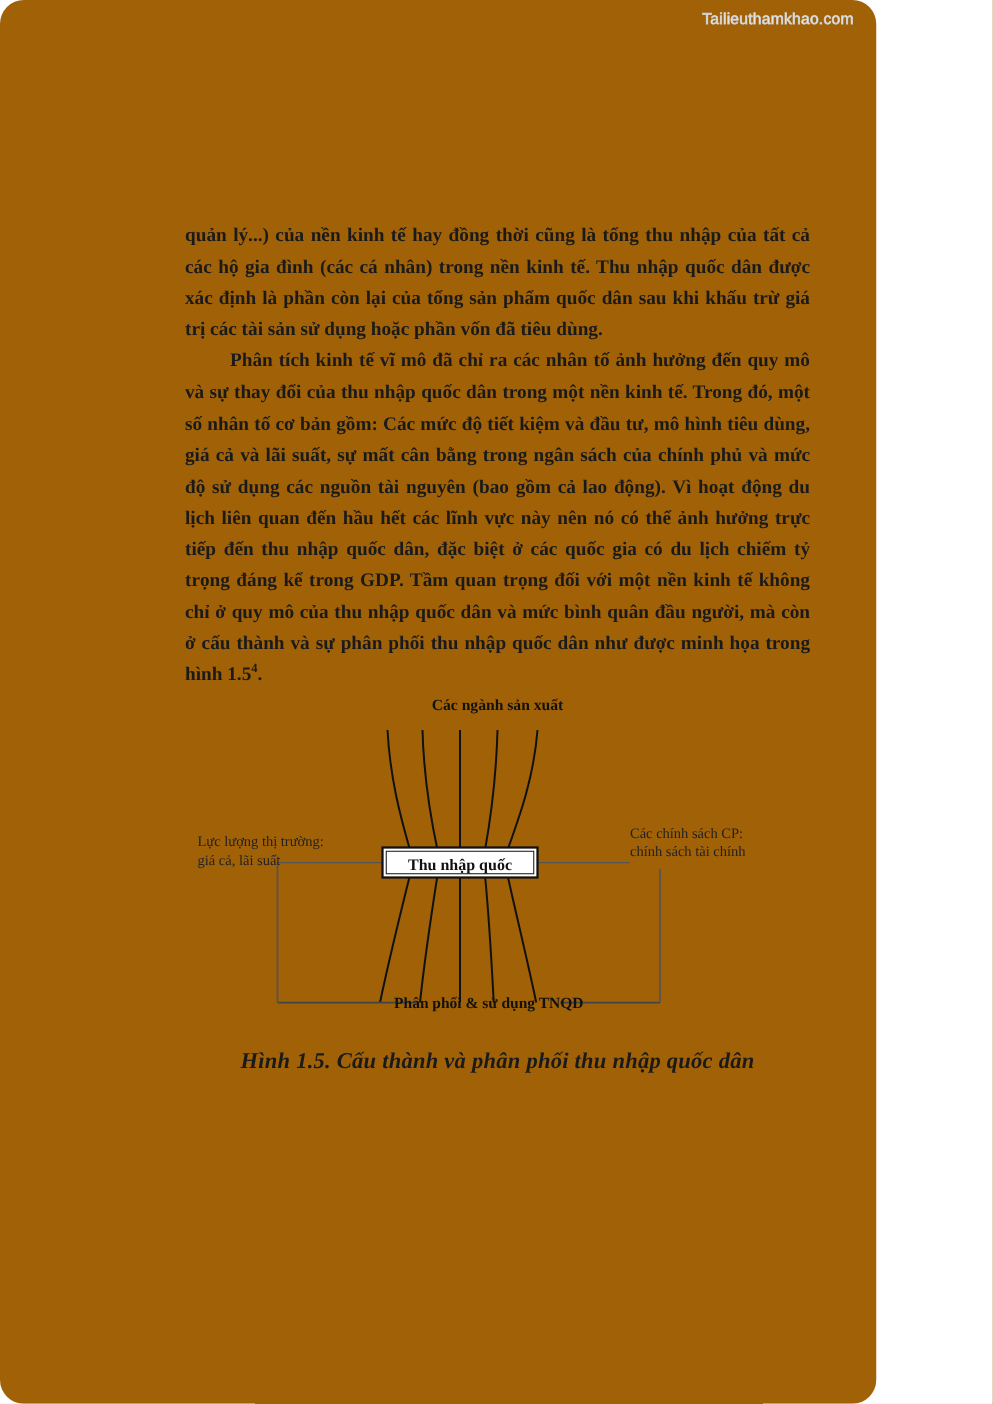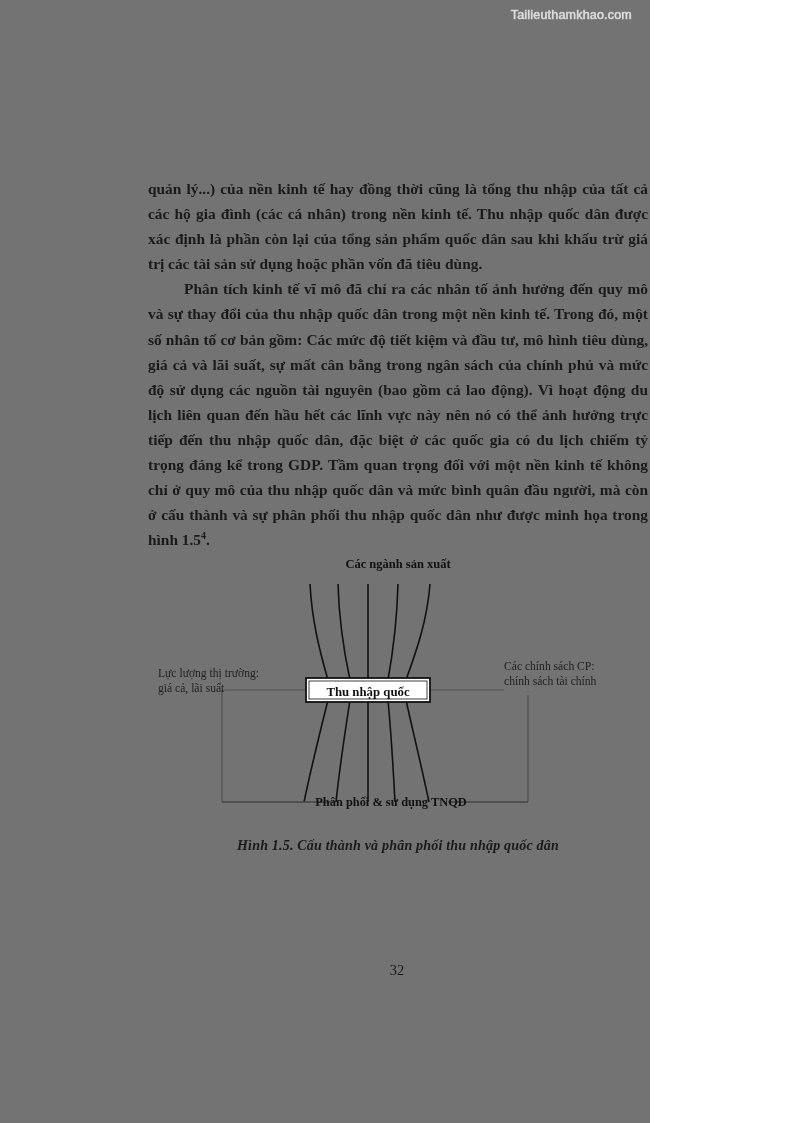--- a/index.html
+++ b/index.html
@@ -6,25 +6,26 @@
     margin: 0;
     padding: 0;
     background: #ffffff;
   }
   body {
     font-family: "Liberation Serif", "DejaVu Serif", serif;
     color: #1a1a1a;
   }
   #page {
     position: relative;
-    width: 650px;
+    width: 701px;
     height: 1123px;
-    background: #737373;
+    background: #a16207;
     overflow: hidden;
     box-sizing: border-box;
+    border-radius: 19px;
   }
 
   
   #watermark {
     position: absolute;
     top: 8px;
     right: 18px;
     font-family: "Liberation Sans", "DejaVu Sans", sans-serif;
     font-size: 12.5px;
     letter-spacing: 0.2px;
@@ -69,21 +70,21 @@
     height: 300px;
   }
   #figure svg { display: block; }
 
   .fig-caption {
     position: absolute;
     left: 0;
     top: 286px;
     width: 500px;
     text-align: center;
-    font-size: 14px;
+    font-size: 18px;
     font-weight: bold;
     font-style: italic;
     letter-spacing: 0.2px;
   }
 
   
   #footnote {
     position: absolute;
     left: 148px;
     top: 898px;
@@ -178,15 +179,14 @@
 
       <text x="243" y="254" text-anchor="middle" font-family="Liberation Serif, DejaVu Serif, serif" font-size="12.4" font-weight="bold" fill="#111">
         <tspan id="t-bottom">Phân phối &amp; sử dụng TNQD</tspan>
       </text>
     </svg>
 
     <div class="fig-caption">Hình 1.5. Cấu thành và phân phối thu nhập quốc dân</div>
   </div>
 
 
-  <div id="page-number">32</div>
 
 </div>
 
 </body></html>

